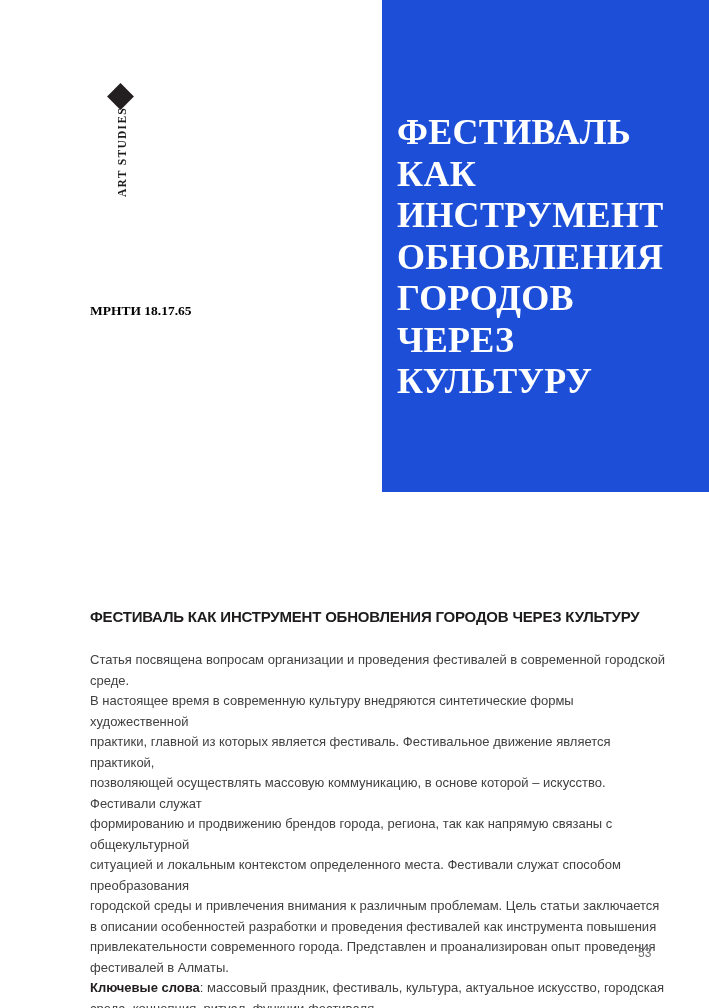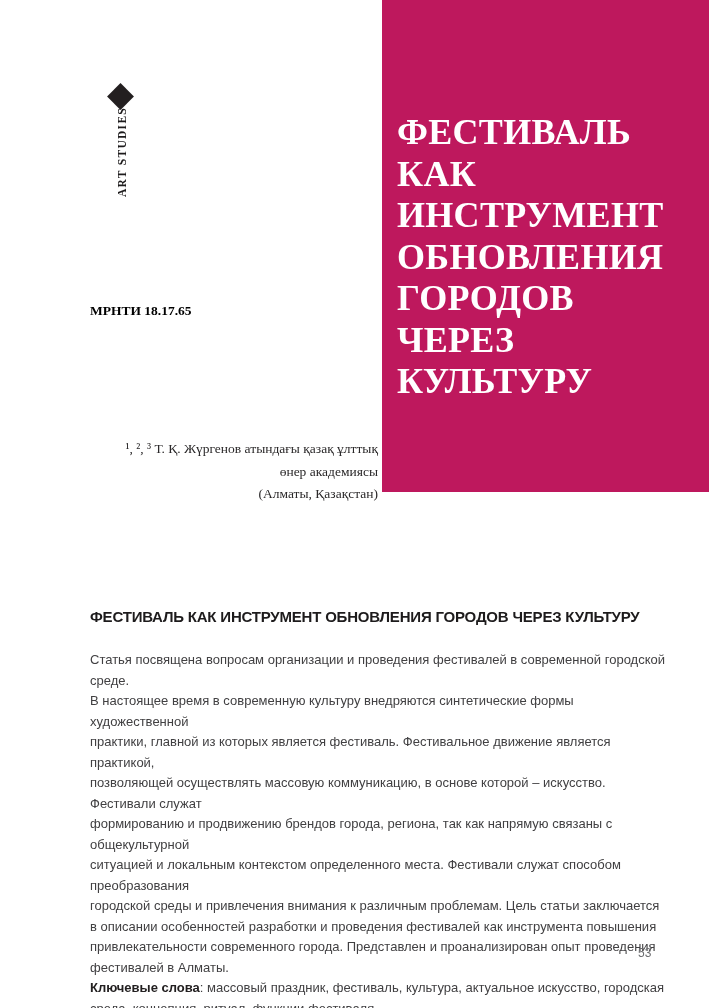--- a/index.html
+++ b/index.html
@@ -50,21 +50,21 @@
     color: #000000;
   }
 
   
   .title-box {
     position: absolute;
     left: 382px;
     top: 0;
     width: 327px;
     height: 492px;
-    background: #be185d;
+    background: #1d4ed8;
     box-sizing: border-box;
     padding: 112px 10px 0 15px;
   }
   .title-box .article-title {
     font-family: "Liberation Serif", serif;
     font-weight: bold;
     font-size: 36px;
     line-height: 41.5px;
     color: #ffffff;
     white-space: pre-line;
@@ -156,23 +156,20 @@
     <div class="article-title">ФЕСТИВАЛЬ
 КАК
 ИНСТРУМЕНТ
 ОБНОВЛЕНИЯ
 ГОРОДОВ
 ЧЕРЕЗ
 КУЛЬТУРУ</div>
   </div>
 
 
-  <div class="affiliation">¹, ², ³ Т. Қ. Жүргенов атындағы қазақ ұлттық
-өнер академиясы
-(Алматы, Қазақстан)</div>
 
   <div class="article-heading">ФЕСТИВАЛЬ КАК ИНСТРУМЕНТ ОБНОВЛЕНИЯ ГОРОДОВ ЧЕРЕЗ КУЛЬТУРУ</div>
 
   <div class="abstract-block">
     <div class="abstract-text">Статья посвящена вопросам организации и проведения фестивалей в современной городской среде.
 В настоящее время в современную культуру внедряются синтетические формы художественной
 практики, главной из которых является фестиваль. Фестивальное движение является практикой,
 позволяющей осуществлять массовую коммуникацию, в основе которой – искусство. Фестивали служат
 формированию и продвижению брендов города, региона, так как напрямую связаны с общекультурной
 ситуацией и локальным контекстом определенного места. Фестивали служат способом преобразования

